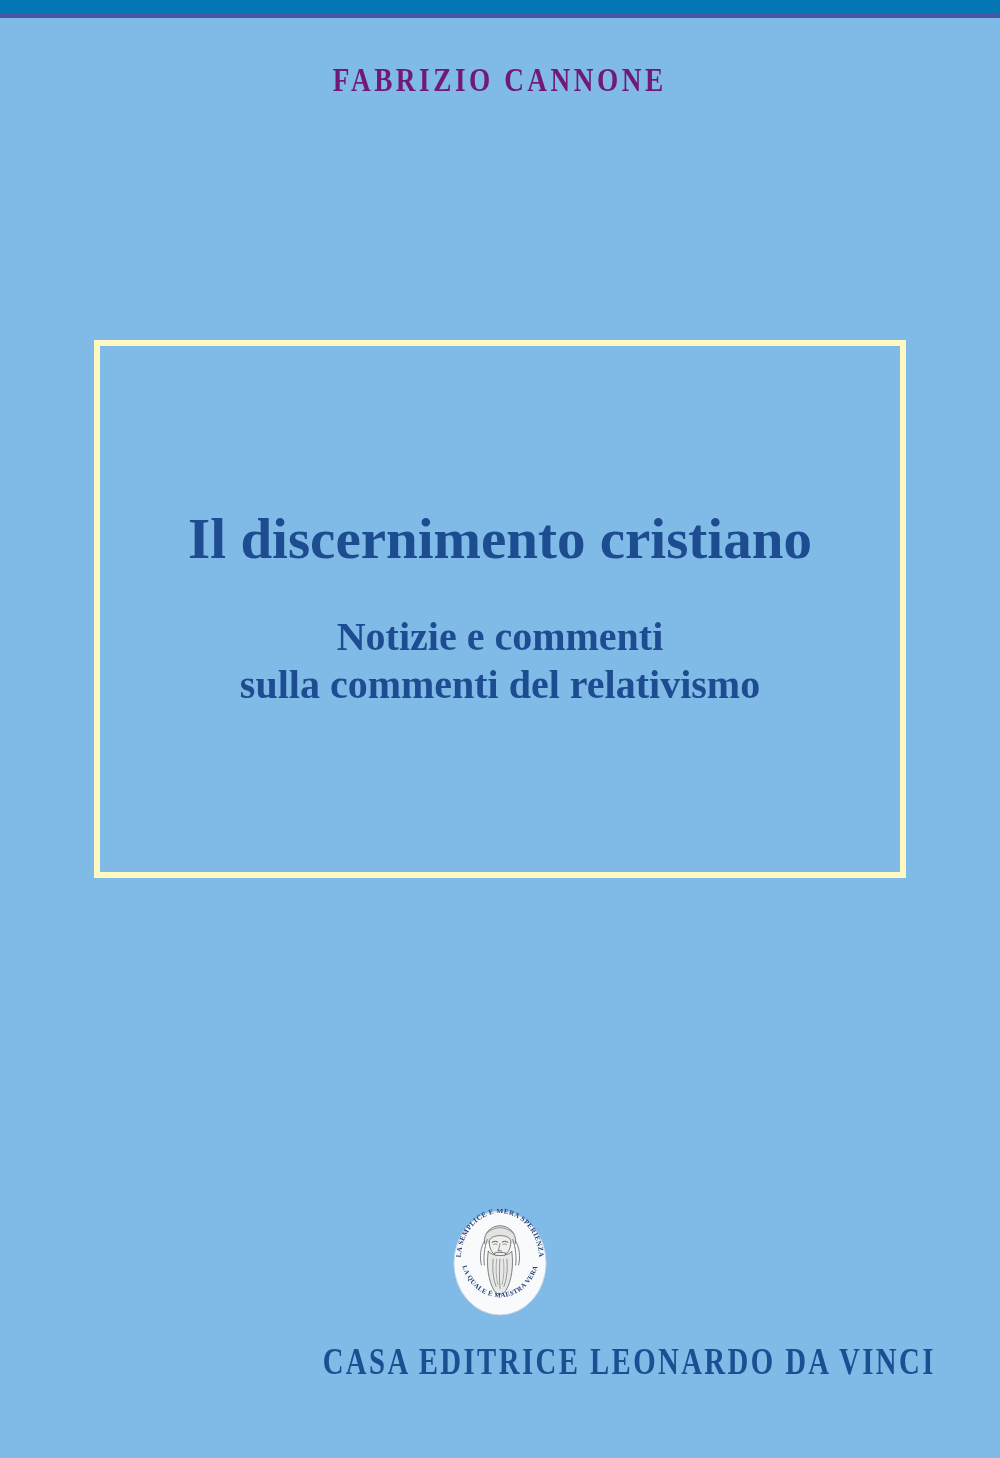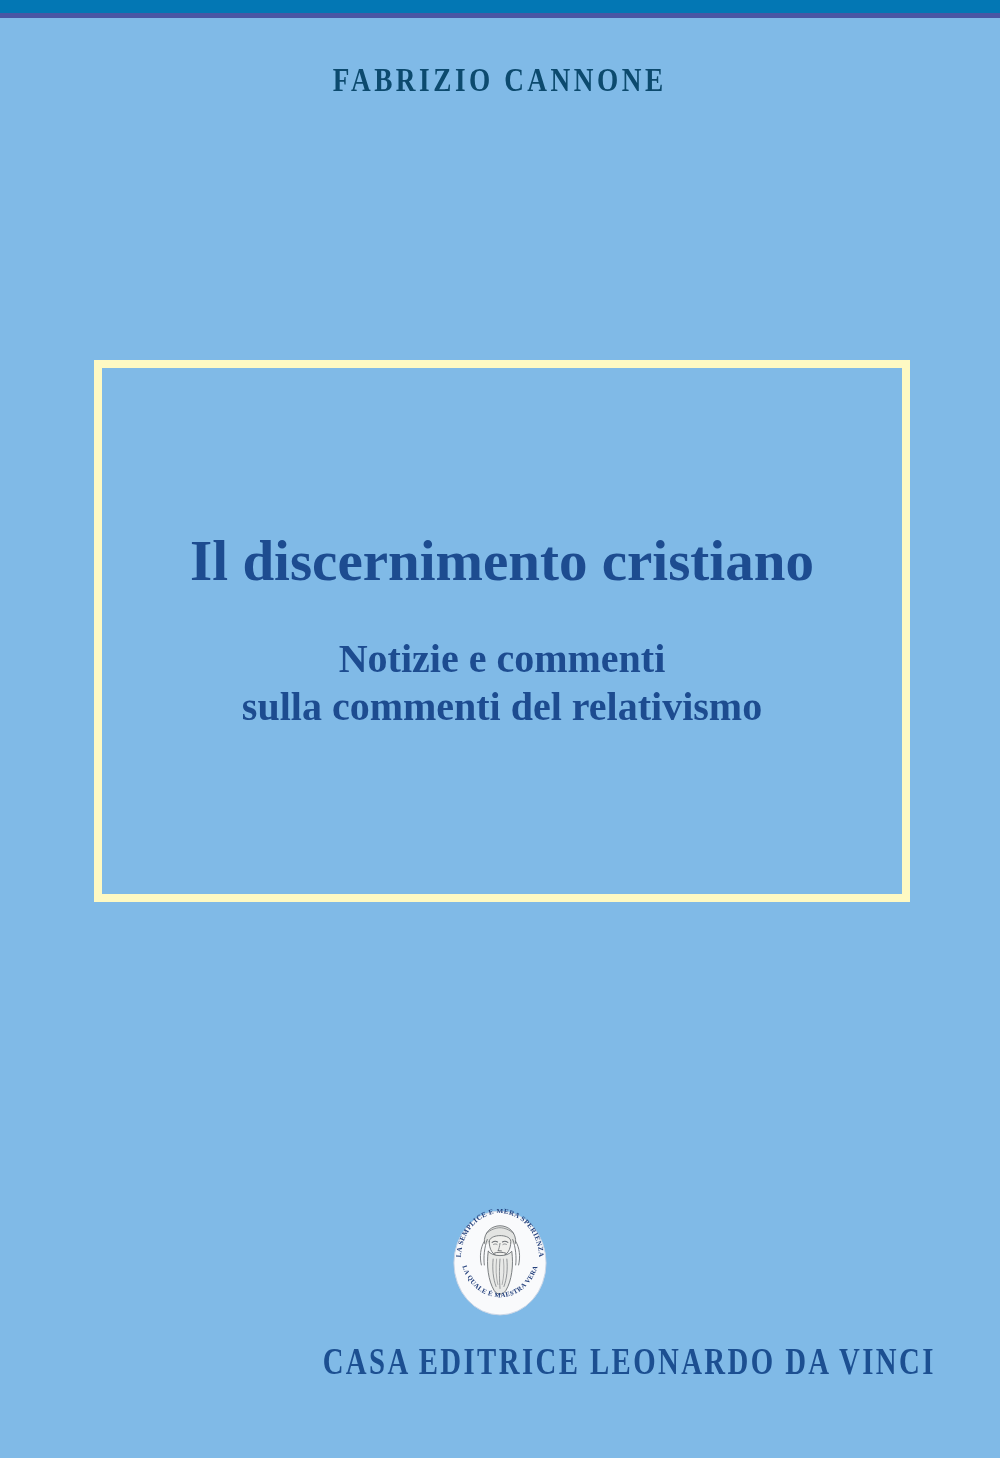--- a/index.html
+++ b/index.html
@@ -15,36 +15,36 @@
     position:absolute;top:0;left:0;width:100%;height:13px;
     background:#0377b4;
   }
   .top-bar-accent{
     position:absolute;top:13px;left:0;width:100%;height:5px;
     background:#4a56a4;
   }
   .author{
     position:absolute;top:62px;left:0;width:100%;
     text-align:center;
-    color:#0c4a6e;
+    color:#701a75;
     font-size:31px;
     font-weight:bold;
     letter-spacing:4px;
   }
   .author .squeeze{
     display:inline-block;
     transform:scale(0.88,1.12);
     transform-origin:center;
     white-space:nowrap;
   }
   .title-box{
     position:absolute;
-    left:94px;top:360px;
+    left:94px;top:340px;
     width:800px;height:526px;
-    border:8px solid #fef9c3;
+    border:6px solid #fef9c3;
     display:flex;
     flex-direction:column;
     align-items:center;
     justify-content:center;
     gap:46px;
   }
   .book-title{
     color:#1d4c90;
     font-size:57px;
     font-weight:bold;

